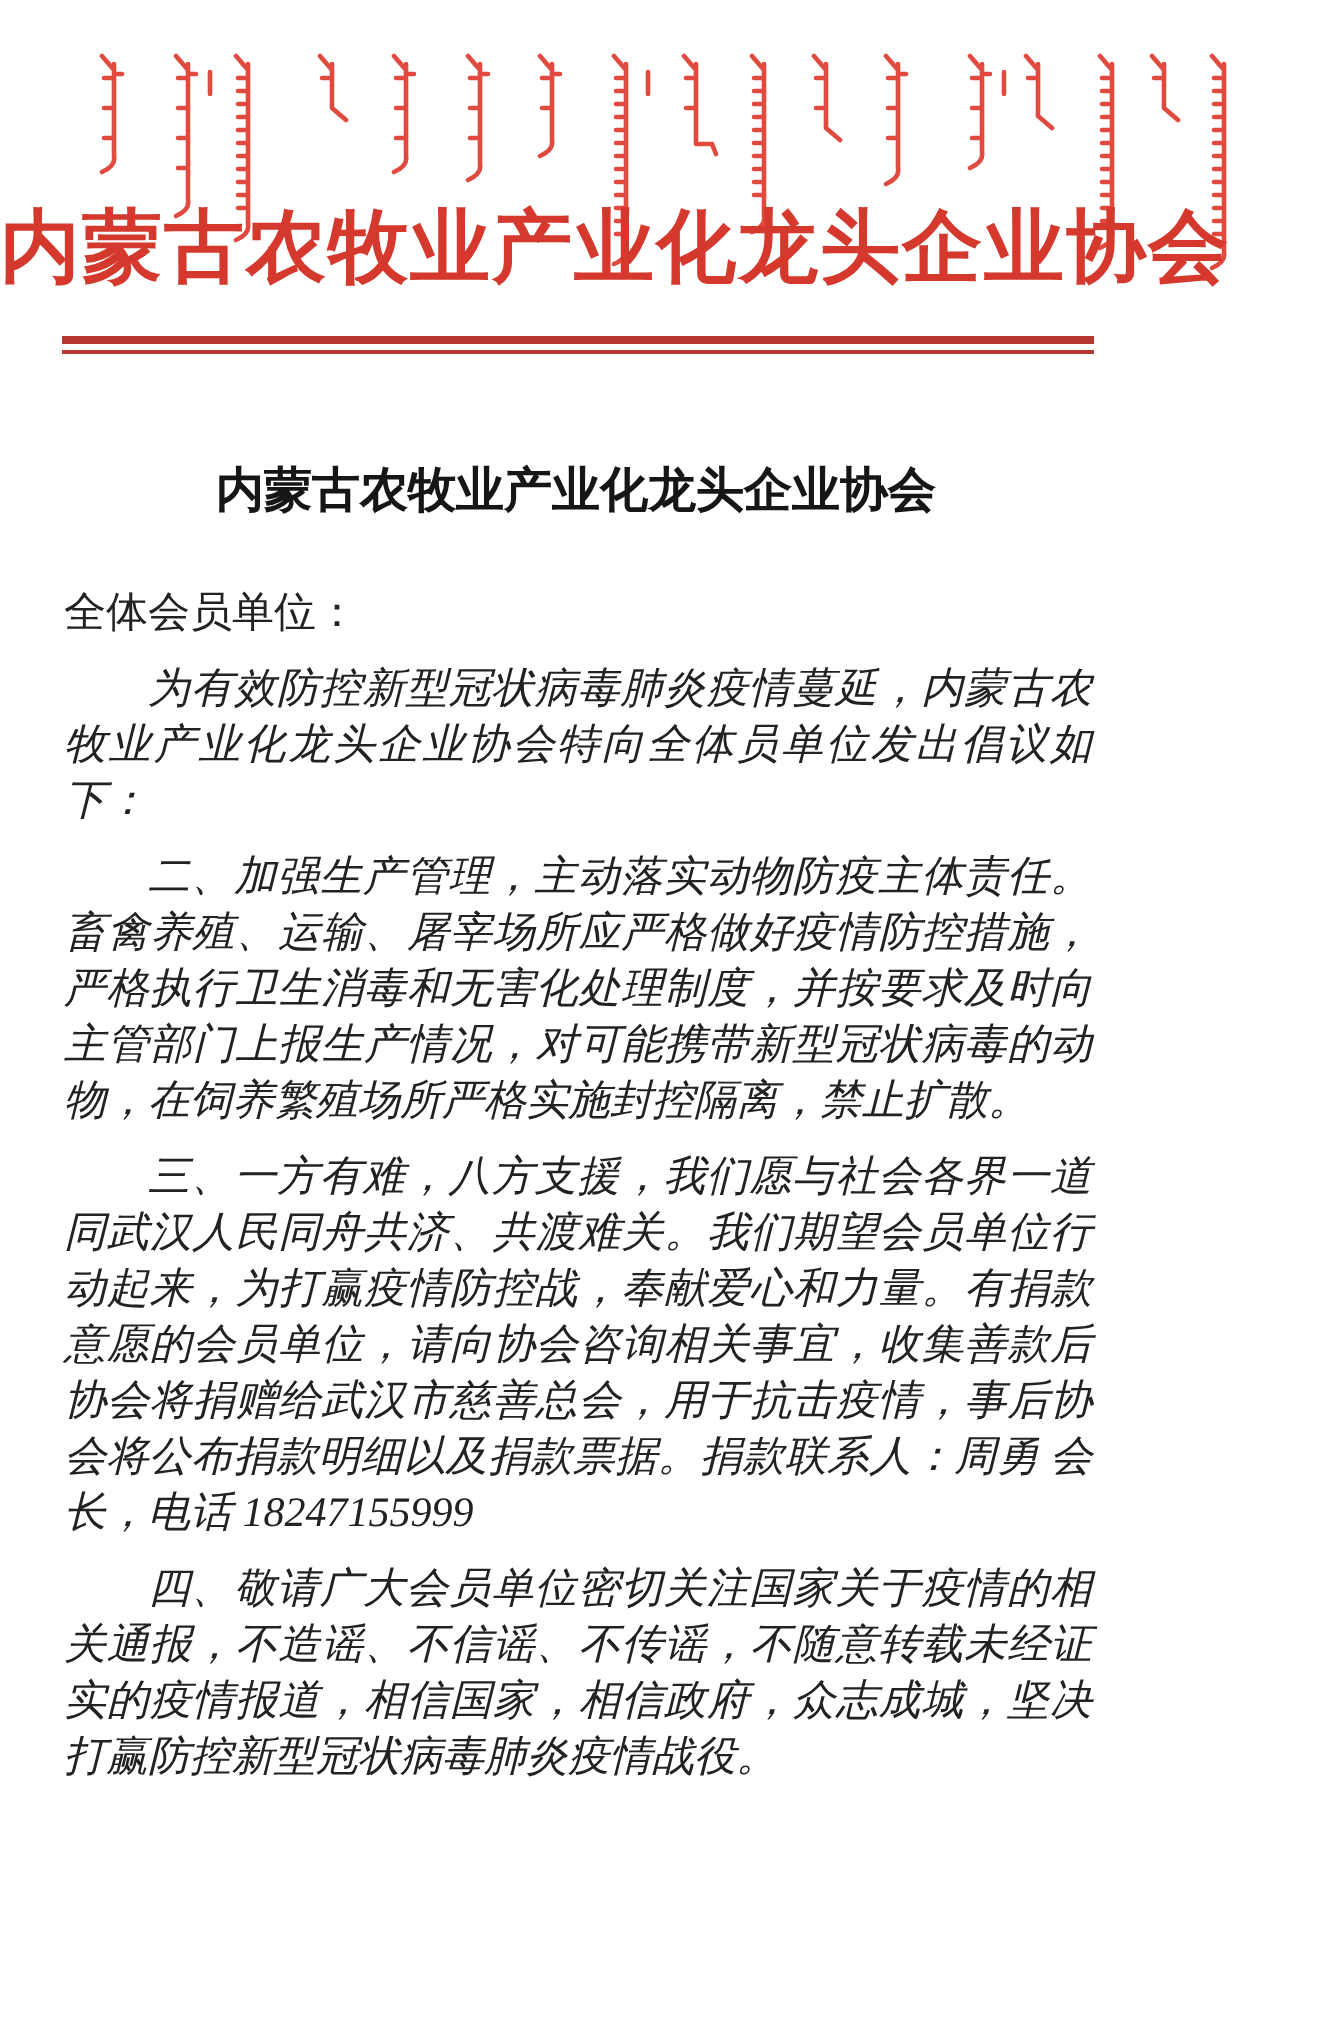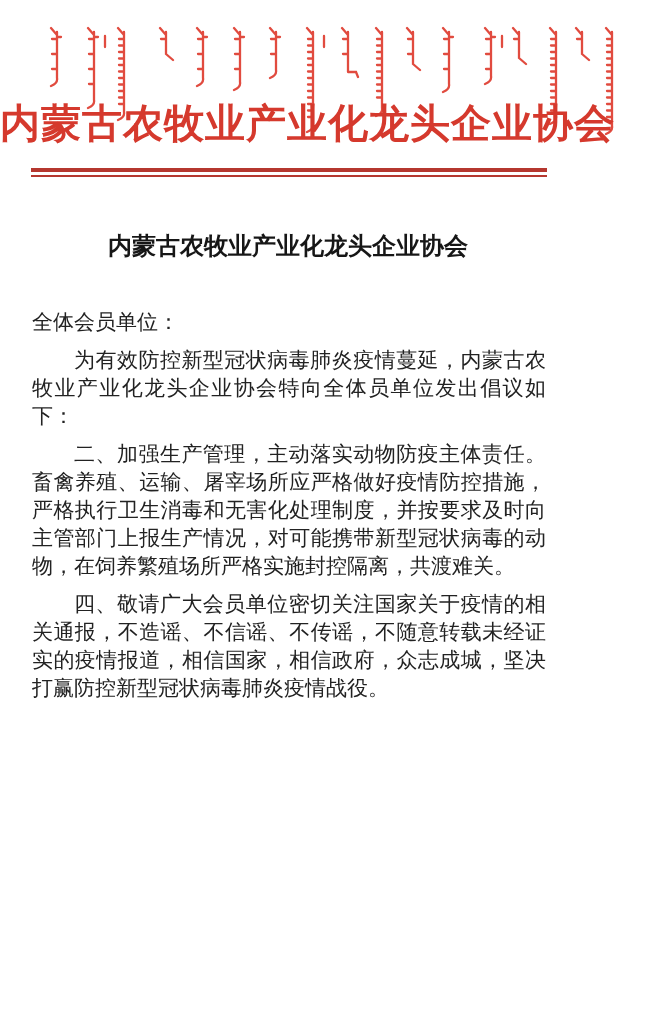--- a/index.html
+++ b/index.html
@@ -61,25 +61,26 @@
   }
   .content {
     padding: 0 30px 0 32px;
     font-size: 21px;
     line-height: 28px;
     color: var(--ink, #222222);
     text-align: justify;
     text-justify: inter-ideograph;
   }
   .salutation {
-    margin-top: 42px;
+    margin-top: 26px;
   }
   .content p.para {
     text-indent: 2em;
     margin: 10px 0 0 0;
+    font-style: italic;
   }
 </style>
 </head>
 <body>
 
 <div class="page">
 
   <div class="letterhead">
     <svg class="mong-svg" width="600" height="112" viewBox="0 0 600 112">
         <path d=" M 19 8 V 54 M 13 4 L 19 11 M 19 15 h -5 M 19 30 h -5 M 19 45 h -5 M 19 13 h 4 M 19 54 q 1 5 -6 8 M 56 8 V 76 M 50 4 L 56 11 M 56 15 h -5 M 56 30 h -5 M 56 45 h -5 M 56 60 h -5 M 56 13 h 4 M 56 76 q 1 5 -6 8 M 67 12 v 11 M 86 8 V 88 M 80 4 L 86 11 M 86 15 h -5 M 86 21.5 h -5 M 86 28 h -5 M 86 34.5 h -5 M 86 41 h -5 M 86 47.5 h -5 M 86 54 h -5 M 86 60.5 h -5 M 86 67 h -5 M 86 73.5 h -5 M 86 80 h -5 M 86 88 q 1 5 -6 8 M 128 8 V 30 M 122 4 L 128 11 M 128 15 h -5 M 128 30 l 7 6 M 165 8 V 54 M 159 4 L 165 11 M 165 15 h -5 M 165 30 h -5 M 165 45 h -5 M 165 13 h 4 M 165 54 q 1 5 -6 8 M 202 8 V 58 M 196 4 L 202 11 M 202 15 h -5 M 202 30 h -5 M 202 45 h -5 M 202 13 h 4 M 202 58 q 1 5 -6 8 M 238 8 V 46 M 232 4 L 238 11 M 238 15 h -5 M 238 30 h -5 M 238 13 h 4 M 238 46 q 1 5 -6 8 M 275 8 V 100 M 269 4 L 275 11 M 275 15 h -5 M 275 21.5 h -5 M 275 28 h -5 M 275 34.5 h -5 M 275 41 h -5 M 275 47.5 h -5 M 275 54 h -5 M 275 60.5 h -5 M 275 67 h -5 M 275 73.5 h -5 M 275 80 h -5 M 275 86.5 h -5 M 275 93 h -5 M 275 100 q 1 5 -6 8 M 286 12 v 11 M 310 8 V 48 M 304 4 L 310 11 M 310 15 h -5 M 310 30 h -5 M 310 48 h 8 l 2 5 M 344 8 V 84 M 338 4 L 344 11 M 344 15 h -5 M 344 21.5 h -5 M 344 28 h -5 M 344 34.5 h -5 M 344 41 h -5 M 344 47.5 h -5 M 344 54 h -5 M 344 60.5 h -5 M 344 67 h -5 M 344 73.5 h -5 M 344 84 q 1 5 -6 8 M 375 8 V 40 M 369 4 L 375 11 M 375 15 h -5 M 375 30 h -5 M 375 40 l 7 6 M 411 8 V 60 M 405 4 L 411 11 M 411 15 h -5 M 411 30 h -5 M 411 45 h -5 M 411 13 h 4 M 411 60 q 1 5 -6 8 M 453 8 V 52 M 447 4 L 453 11 M 453 15 h -5 M 453 30 h -5 M 453 45 h -5 M 453 13 h 4 M 453 52 q 1 5 -6 8 M 464 12 v 11 M 481 8 V 34 M 475 4 L 481 11 M 481 15 h -5 M 481 34 l 7 6 M 518 8 V 92 M 512 4 L 518 11 M 518 15 h -5 M 518 21.5 h -5 M 518 28 h -5 M 518 34.5 h -5 M 518 41 h -5 M 518 47.5 h -5 M 518 54 h -5 M 518 60.5 h -5 M 518 67 h -5 M 518 73.5 h -5 M 518 80 h -5 M 518 86.5 h -5 M 518 92 q 1 5 -6 8 M 544 8 V 30 M 538 4 L 544 11 M 544 15 h -5 M 544 30 l 7 6 M 574 8 V 102 M 568 4 L 574 11 M 574 15 h -5 M 574 21.5 h -5 M 574 28 h -5 M 574 34.5 h -5 M 574 41 h -5 M 574 47.5 h -5 M 574 54 h -5 M 574 60.5 h -5 M 574 67 h -5 M 574 73.5 h -5 M 574 80 h -5 M 574 86.5 h -5 M 574 93 h -5 M 574 102 q 1 5 -6 8" fill="none" stroke="#e14b3f" stroke-width="2.3" stroke-linecap="round"></path>
@@ -88,17 +89,18 @@
     <div class="double-rule"></div>
   </div>
 
   <div class="doc-title">
     <div>内蒙古农牧业产业化龙头企业协会</div>
   </div>
 
   <div class="content">
     <div class="salutation">全体会员单位：</div>
     <p class="para">为有效防控新型冠状病毒肺炎疫情蔓延，内蒙古农牧业产业化龙头企业协会特向全体员单位发出倡议如下：</p>
-    <p class="para">二、加强生产管理，主动落实动物防疫主体责任。畜禽养殖、运输、屠宰场所应严格做好疫情防控措施，严格执行卫生消毒和无害化处理制度，并按要求及时向主管部门上报生产情况，对可能携带新型冠状病毒的动物，在饲养繁殖场所严格实施封控隔离，共渡难关。</p>
+    <p class="para">二、加强生产管理，主动落实动物防疫主体责任。畜禽养殖、运输、屠宰场所应严格做好疫情防控措施，严格执行卫生消毒和无害化处理制度，并按要求及时向主管部门上报生产情况，对可能携带新型冠状病毒的动物，在饲养繁殖场所严格实施封控隔离，禁止扩散。</p>
+    <p class="para">三、一方有难，八方支援，我们愿与社会各界一道同武汉人民同舟共济、共渡难关。我们期望会员单位行动起来，为打赢疫情防控战，奉献爱心和力量。有捐款意愿的会员单位，请向协会咨询相关事宜，收集善款后协会将捐赠给武汉市慈善总会，用于抗击疫情，事后协会将公布捐款明细以及捐款票据。捐款联系人：周勇 会长，电话 18247155999</p>
     <p class="para">四、敬请广大会员单位密切关注国家关于疫情的相关通报，不造谣、不信谣、不传谣，不随意转载未经证实的疫情报道，相信国家，相信政府，众志成城，坚决打赢防控新型冠状病毒肺炎疫情战役。</p>
   </div>
 
 </div>
 
 </body></html>

